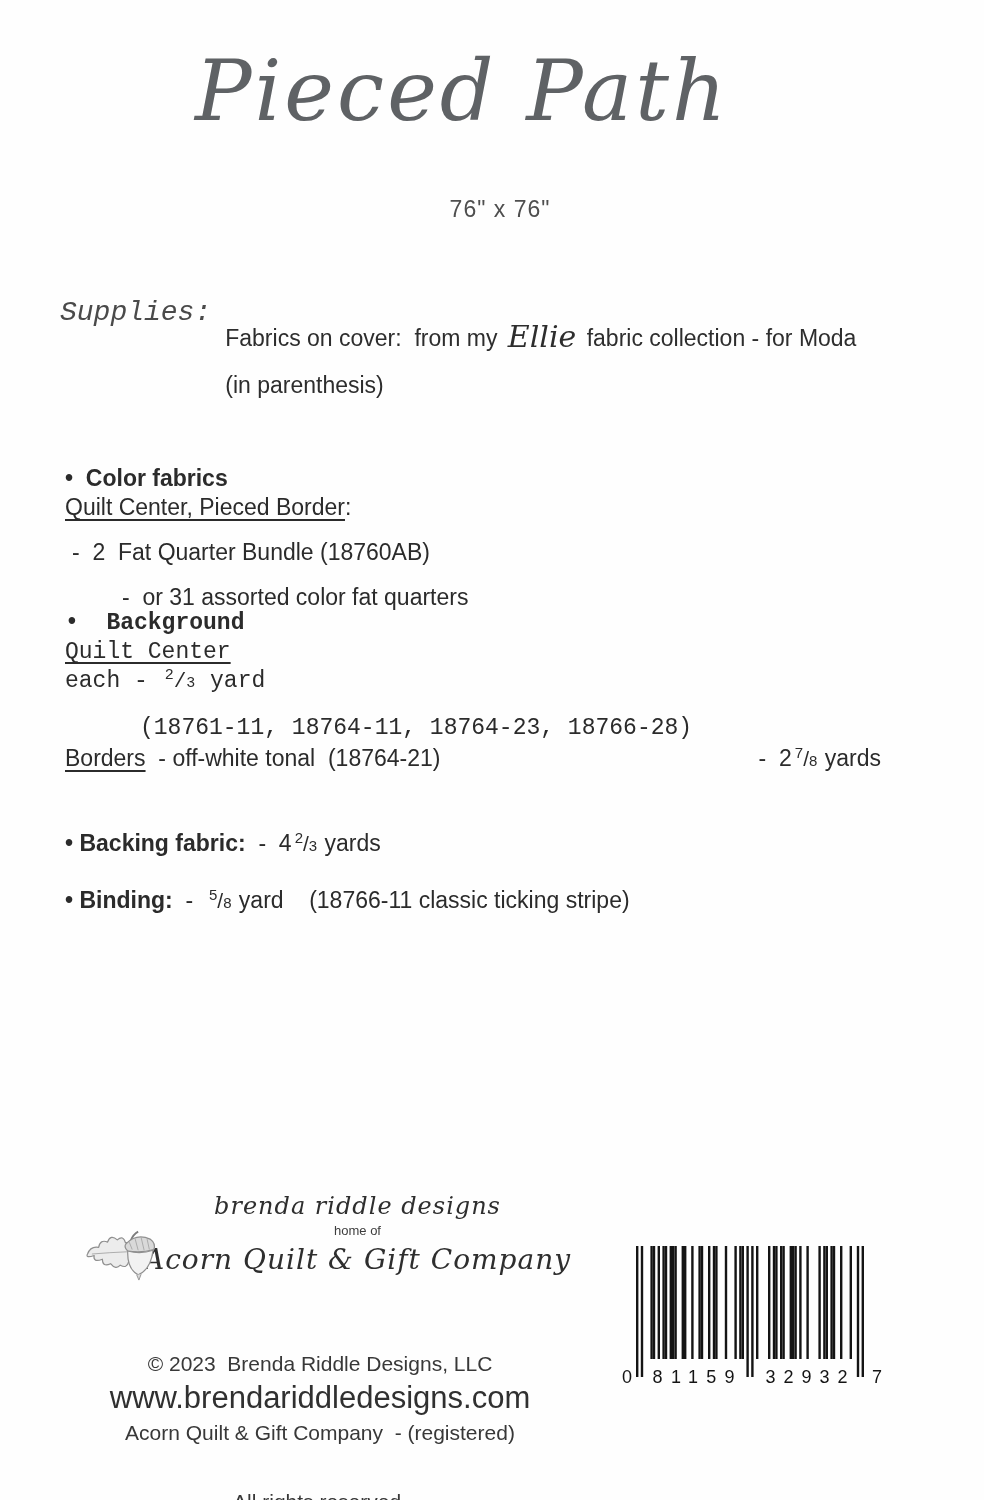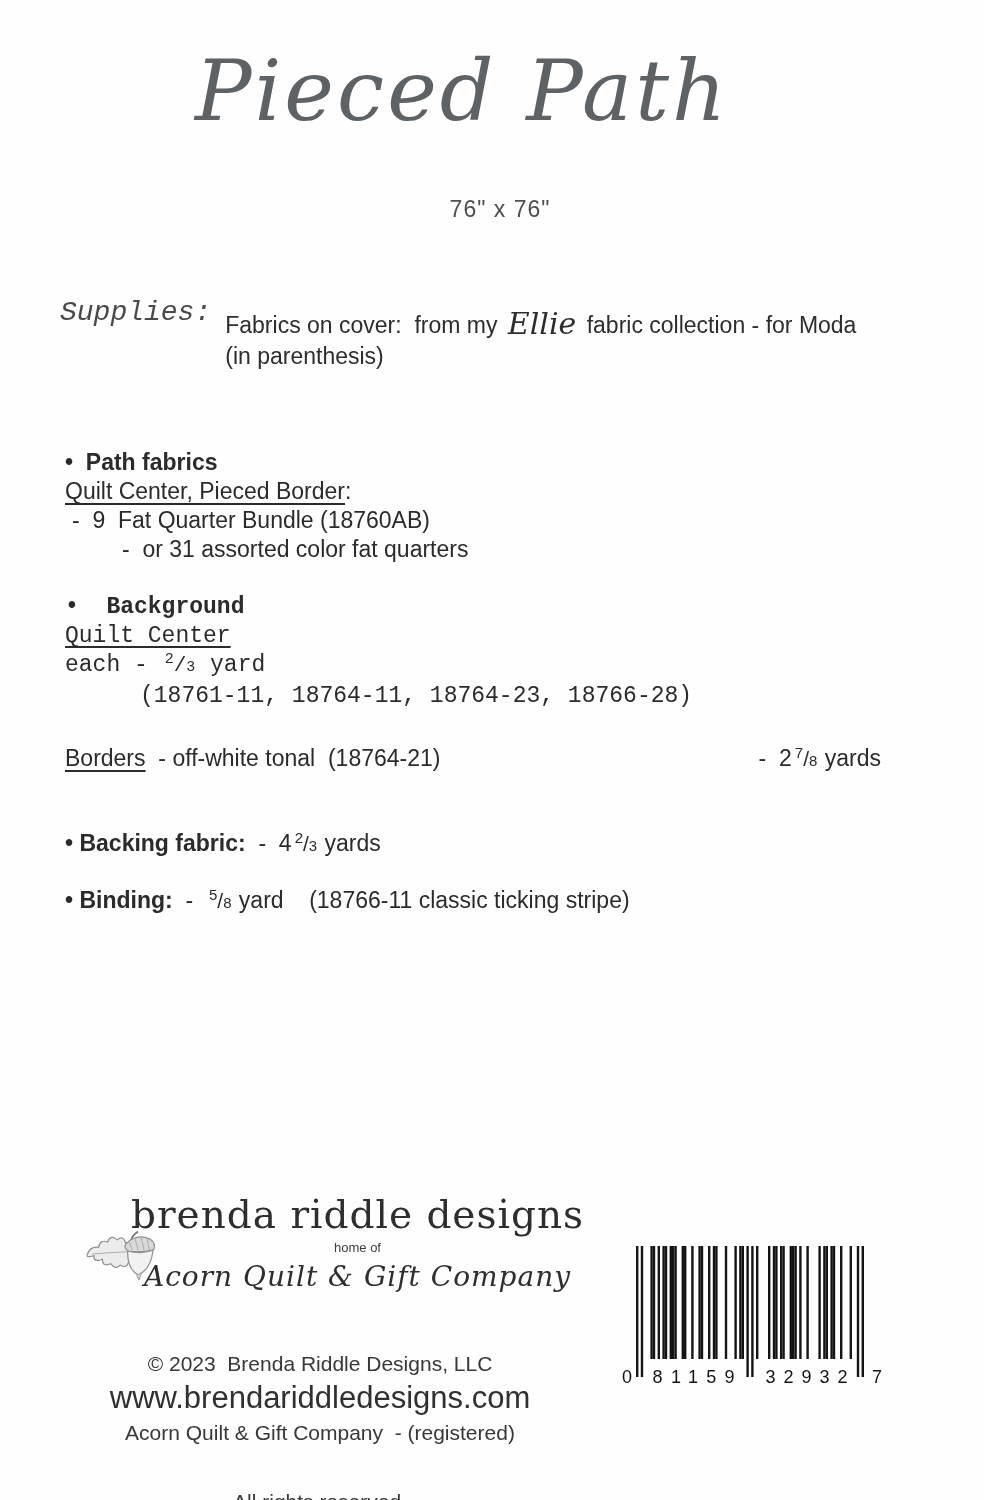--- a/index.html
+++ b/index.html
@@ -1,20 +1,20 @@
 <!DOCTYPE html>
 <html><head>
 <meta charset="utf-8">
 <style>
   html,body { margin:0; padding:0; background:#ffffff; }
   .page {
     position:relative; width:984px; height:1500px; background:#fefefe;
     font-family:"Liberation Sans", sans-serif; color:#2d2d2d; overflow:hidden;
   }
-  .t { white-space:pre; }
+  .t { white-space:pre;margin-top:16px; }
   .b { font-weight:bold; }
   .u { text-decoration:underline; text-underline-offset:4px; text-decoration-thickness:1.5px; }
 
   .title {
     position:absolute; top:42px; left:0; width:924px; text-align:center;
     font-family:"DejaVu Serif", serif; font-style:italic; font-weight:400;
     font-size:84px; color:#5f6265; letter-spacing:3px;
   }
   .dims {
     position:absolute; top:196px; left:0; width:1000px; text-align:center;
@@ -43,22 +43,22 @@
   .ind1 { padding-left:7px; }
   .ind2 { padding-left:57px; }
   .ind3 { padding-left:75px; }
 
   .fn { font-size:15px; position:relative; top:-8px; margin-left:3px; }
   .fs { font-size:21px; }
   .fd { font-size:15px; margin-right:1px; }
 
   .logo-block { position:absolute; top:1192px; left:85px; width:545px; text-align:center; }
   .brand {
-    font-family:"DejaVu Serif", serif; 
-    font-size:39px; color:#2e2e2e; letter-spacing:1px;
+    font-family:"DejaVu Serif", serif; font-style:italic;
+    font-size:24px; color:#2e2e2e; letter-spacing:1px;
   }
   .home-of { font-size:13px; color:#3d3d3d; margin-top:3px; }
   .company {
     font-family:"DejaVu Serif", serif; font-style:italic;
     font-size:28px; color:#2e2e2e; margin-top:5px; letter-spacing:1px;text-align:center;
   }
   .acorn-icon { position:absolute; left:-2px; top:26px; }
 
   .copyright {
     position:absolute; top:1306px; left:70px; width:500px; text-align:center;
@@ -84,23 +84,23 @@
       <div class="supplies-line1">
         <span class="t">Fabrics on cover:  from my </span>
         <span class="ellie">Ellie</span>
         <span class="t"> fabric collection - for Moda</span>
       </div>
       <div class="t">(in parenthesis)</div>
     </div>
   </div>
 
   <div class="section sec-colorfabrics">
-    <div class="b t">•  Path fabrics</div>
+    <div class="b t">•  Color fabrics</div>
     <div><span class="u t">Quilt Center, Pieced Border</span><span class="t">:</span></div>
-    <div class="t ind1">-  9  Fat Quarter Bundle (18760AB)</div>
+    <div class="t ind1">-  2  Fat Quarter Bundle (18760AB)</div>
     <div class="t ind2">-  or 31 assorted color fat quarters</div>
   </div>
 
   <div class="section sec-background">
     <div class="b t">•  Background</div>
     <div><span class="u t">Quilt Center</span></div>
     <div class="row">
       <span><span class="t">each - </span><span class="fn">2</span><span class="fs">/</span><span class="fd">3</span><span class="t"> yard</span></span>
     </div>
     <div class="t ind3">(18761-11, 18764-11, 18764-23, 18766-28)</div>

